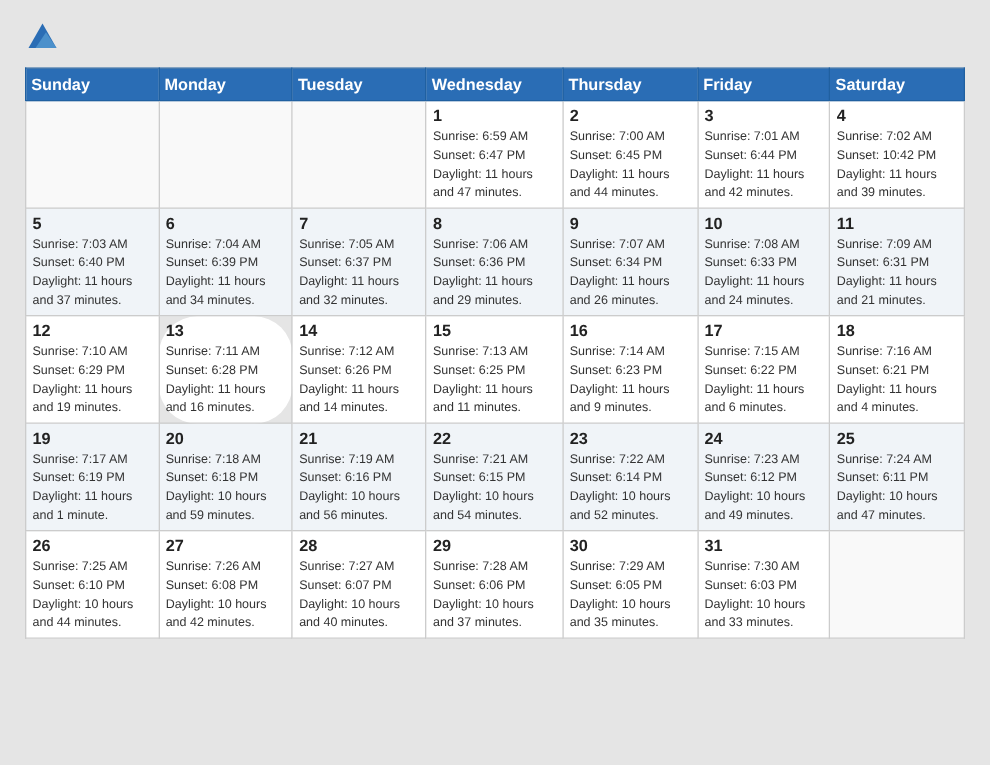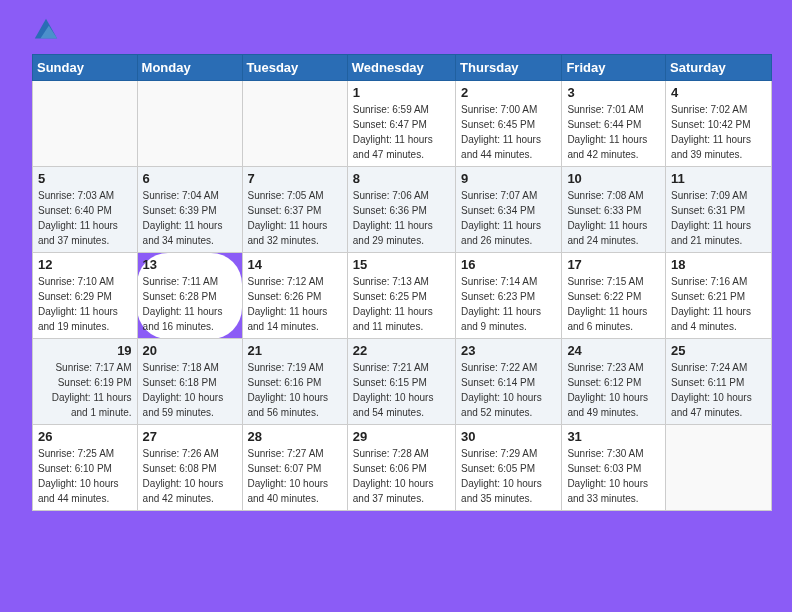--- a/index.html
+++ b/index.html
@@ -6,22 +6,22 @@
     body {
       font-family: Arial, sans-serif;
       background: #fff;
       width: 792px;
       height: 612px;
       overflow: hidden;
     }
     .page {
       width: 792px;
       min-height: 612px;
-      padding: 16px 20px 10px 32px;
-      background: #8b5cf6;
+      padding: 16px 20px 10px 20px;
+      background: #e5e5e5;
     }
     .header {
       display: flex;
       justify-content: space-between;
       align-items: flex-start;
       margin-bottom: 10px;
     }
     .logo {
       display: flex;
       align-items: center;
@@ -245,21 +245,21 @@
 Daylight: 11 hours and 6 minutes.</div>
           </td>
           <td style="background: rgb(255, 255, 255);">
             <span class="day-num">18</span>
             <div class="day-info">Sunrise: 7:16 AM
 Sunset: 6:21 PM
 Daylight: 11 hours and 4 minutes.</div>
           </td>
         </tr>
         <tr>
-          <td style="background: rgb(240, 244, 248); text-align: right;">
+          <td style="background: rgb(240, 244, 248);">
             <span class="day-num">19</span>
             <div class="day-info">Sunrise: 7:17 AM
 Sunset: 6:19 PM
 Daylight: 11 hours and 1 minute.</div>
           </td>
           <td style="background: rgb(240, 244, 248);">
             <span class="day-num">20</span>
             <div class="day-info">Sunrise: 7:18 AM
 Sunset: 6:18 PM
 Daylight: 10 hours and 59 minutes.</div>

